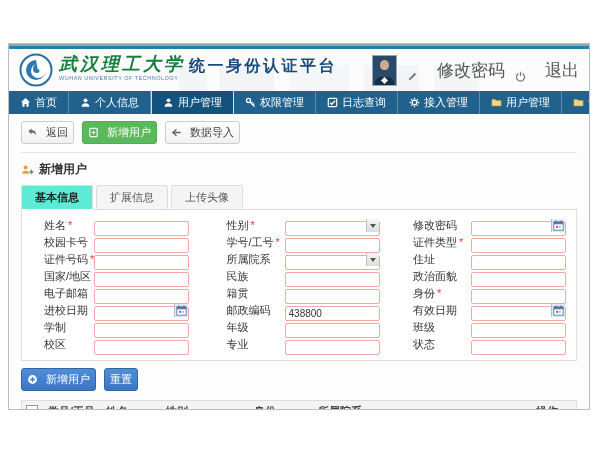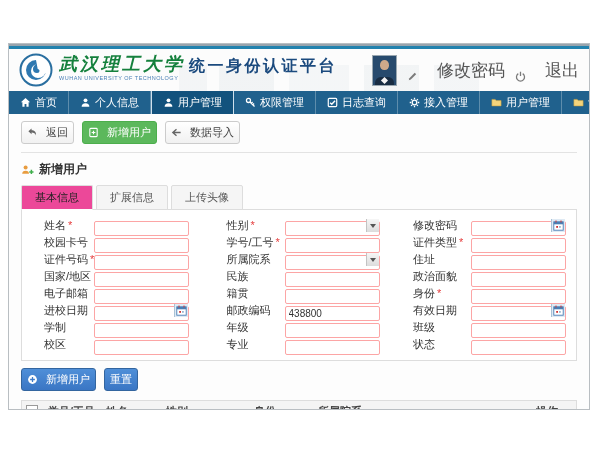--- a/index.html
+++ b/index.html
@@ -34,21 +34,21 @@
   .content{padding:0 12px;background:#fdfdfd;}
   .toolbar{display:flex;gap:8px;padding:7px 0 8px;border-bottom:1px solid #e3e3e3;}
   .btn{display:inline-flex;gap:8px;font-size:11px;color:#444;cursor:pointer;
     padding:3px 5px;border:1px solid #ccc;border-radius:3px;background:linear-gradient(#fff,#f1f1f1);}
   .btn-green{background:#5cb85c;border-color:#4cae4c;color:#fff;}
   .btn-blue{background:linear-gradient(#4f8fd8,#3a76c4);border-color:#33659f;color:#fff;}
   .section-head{display:flex;align-items:center;gap:5px;padding:8px 0 7px;font-size:12px;font-weight:bold;color:#333;}
   .tabs{display:flex;gap:3px;position:relative;z-index:1;}
   .tab{font-size:11px;color:#555;background:#f5f5f5;border:1px solid #ddd;padding:4px 13px;cursor:pointer;
     border-radius:2px 2px 0 0;margin-bottom:-1px;}
-  .tab.active{background:#ec4899;color:#222;font-weight:normal;border-bottom:1px solid #fff;}
+  .tab.active{background:#5eead4;color:#222;font-weight:bold;border-bottom:1px solid #fff;}
   .panel{border:1px solid #ddd;background:#fff;padding:7px 10px;}
   .frow{display:flex;align-items:center;height:17px;padding-left:12px;}
   .fg{display:flex;align-items:center;}
   .fg:nth-child(1){width:186px;}
   .fg:nth-child(2){width:190px;}
   .fg:nth-child(3){flex:1;}
   .lbl{font-size:11px;color:#333;white-space:nowrap;}
   .fg:nth-child(1) .lbl{width:50px;}
   .fg:nth-child(2) .lbl{width:58px;}
   .fg:nth-child(3) .lbl{width:58px;}

